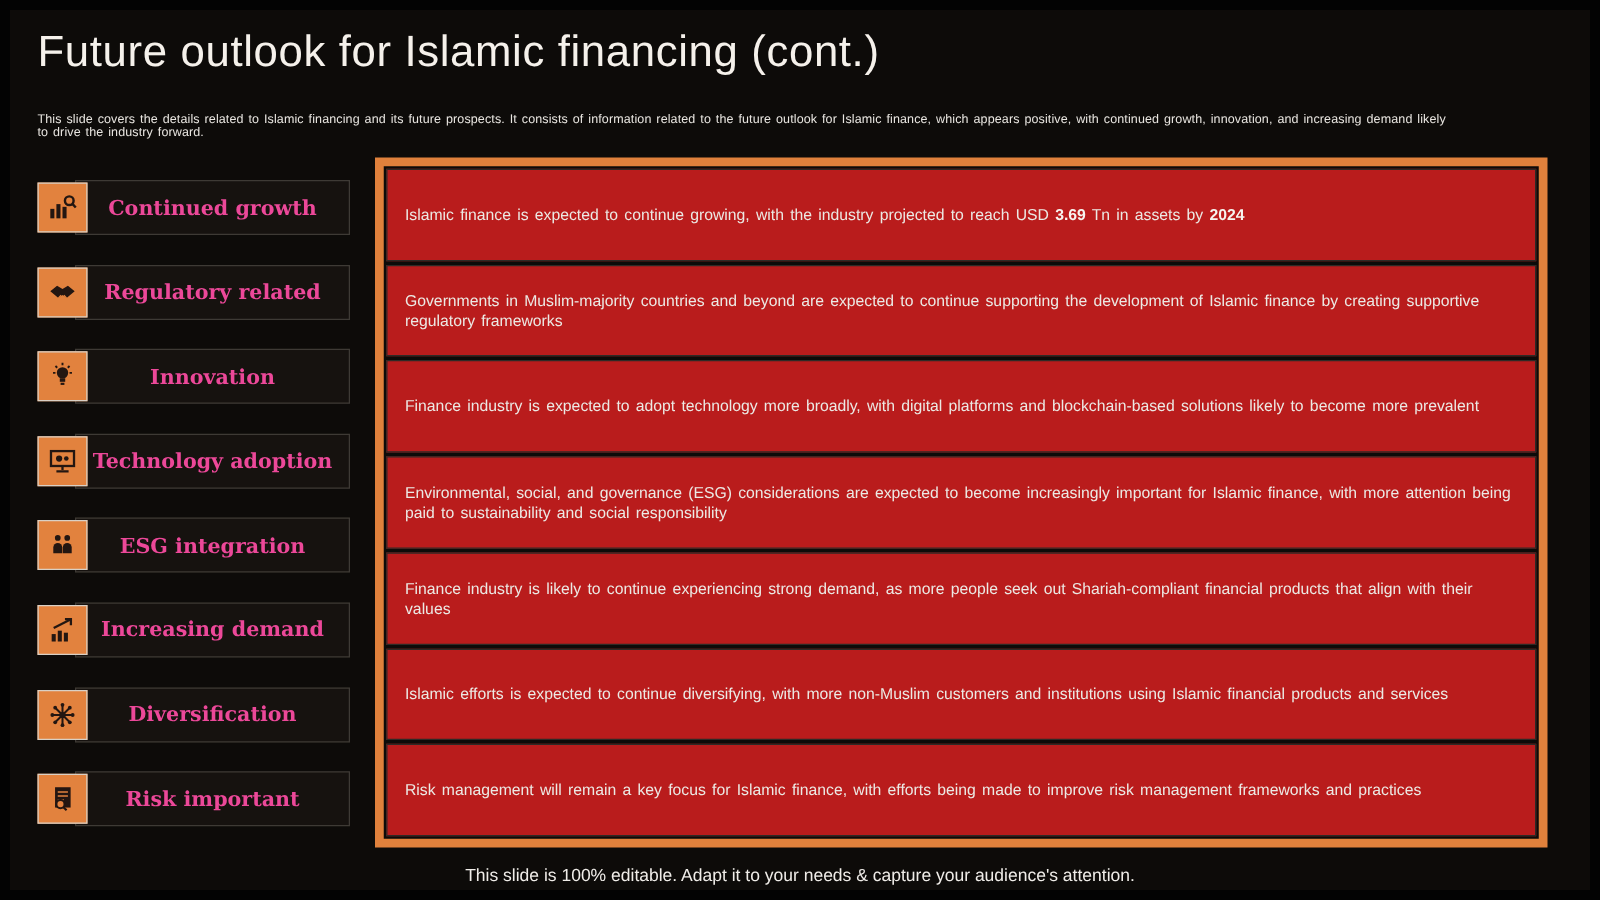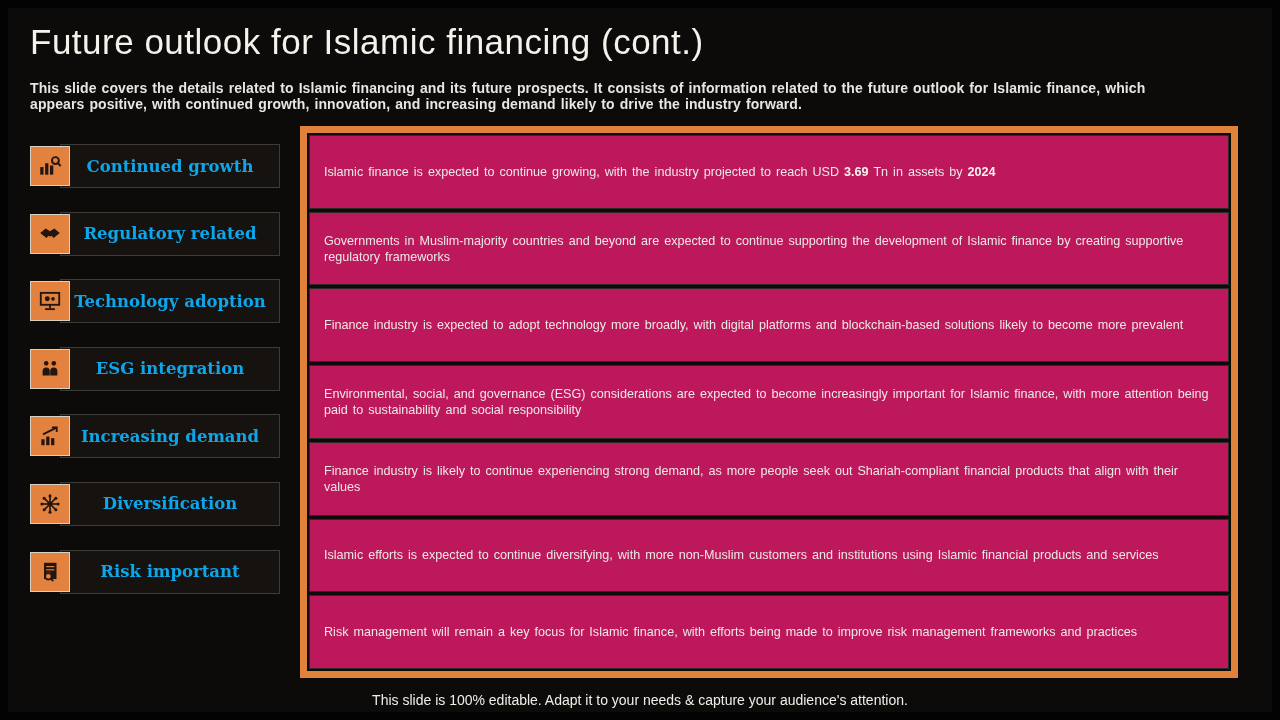--- a/index.html
+++ b/index.html
@@ -3,37 +3,37 @@
 <meta charset="utf-8">
 <style>
   * { margin:0; padding:0; box-sizing:border-box; }
   html,body { width:1280px; height:720px; background:#030303; overflow:hidden;
               font-family:"Liberation Sans", sans-serif; }
   .slide { position:absolute; inset:8px; background:#0D0B09; }
 
   .title { position:absolute; left:22px; top:14px;
            font-family:Liberation Sans, sans-serif; font-weight:400;
            font-size:35px; color:#F5F1EB; letter-spacing:.5px; }
-  .subtitle { position:absolute; left:22px; top:72px; width:1130px;
-              font-size:14px; font-weight:700; color:#E9E6E1; letter-spacing:.1px; word-spacing:1px; }
+  .subtitle { position:absolute; left:22px; top:82px; width:1130px;
+              font-size:10px; font-weight:400; color:#E9E6E1; letter-spacing:.1px; word-spacing:1px; }
 
   
   .left-col { position:absolute; left:22px; top:136px; display:flex; flex-direction:column; row-gap:23.6px; }
   .left-item { position:relative; height:44px; }
   .label-box { margin-left:30px; width:220px; height:44px; background:#16120F;
                border:1px solid #3E3A35; display:flex; align-items:center; justify-content:center;
-               font-family:"DejaVu Serif", serif; font-weight:700; font-size:16.5px; color:#0ea5e9; }
+               font-family:"DejaVu Serif", serif; font-weight:700; font-size:16.5px; color:#ec4899; }
   .icon-tile { position:absolute; left:0; top:2px; width:40px; height:40px; background:#E2823E;
                border:1.5px solid #D9D0C5; display:flex; align-items:center; justify-content:center; }
   .icon-tile svg { display:block; }
 
   
   .panel { position:absolute; left:292px; top:118px; width:938px; height:552px;
            border:7px solid #E0813C; background:#0D0B09; display:flex; flex-direction:column; padding:2px; }
-  .prow { flex:1; background:#be185d; border:1px solid #2E2A26; margin-bottom:3px;
+  .prow { flex:1; background:#b91c1c; border:1px solid #2E2A26; margin-bottom:3px;
           display:flex; align-items:center; padding:0 14px; }
   .prow:last-child { margin-bottom:0; }
   .ptext { font-size:12.6px; color:#ECE9E4; line-height:16px; word-spacing:1.5px; }
   .ptext b { font-weight:700; color:#F7F4EF; }
 
   .footer { position:absolute; left:0; right:0; bottom:4px; text-align:center;
             font-size:14px; color:#F0EDE9; }
 </style>
 </head>
 <body>
@@ -63,20 +63,37 @@
     <div class="left-item">
       <span class="icon-tile">
         <svg viewBox="0 0 24 24" width="26" height="26">
           <path d="M3 11 L8 7 L12 9.5 L16 7 L21 11 L15 16 L12 13.8 L9 16 Z" fill="#231611"></path>
           <path d="M9 16 l2-2 M15 16 l-2-2" stroke="#E2823E" stroke-width="1"></path>
         </svg>
       </span>
       <span class="label-box">Regulatory related</span>
     </div>
 
+    <div class="left-item">
+      <span class="icon-tile">
+        <svg viewBox="0 0 24 24" width="26" height="26">
+          <circle cx="12" cy="9.5" r="4.2" fill="#231611"></circle>
+          <rect x="10" y="13.5" width="4" height="2.6" fill="#231611"></rect>
+          <rect x="10.6" y="16.8" width="2.8" height="1.6" fill="#231611"></rect>
+          <g stroke="#231611" stroke-width="1.4">
+            <line x1="12" y1="2" x2="12" y2="3.8"></line>
+              <line x1="5" y1="9.5" x2="6.8" y2="9.5"></line>
+            <line x1="17.2" y1="9.5" x2="19" y2="9.5"></line>
+              <line x1="6.8" y1="4.4" x2="8.1" y2="5.7"></line>
+            <line x1="17.2" y1="4.4" x2="15.9" y2="5.7"></line>
+          </g>
+        </svg>
+      </span>
+      <span class="label-box">Innovation</span>
+    </div>
 
     <div class="left-item">
       <span class="icon-tile">
         <svg viewBox="0 0 24 24" width="26" height="26">
           <rect x="3.5" y="4.5" width="17" height="11" fill="none" stroke="#231611" stroke-width="1.7"></rect>
           <circle cx="9.5" cy="10" r="2.3" fill="#231611"></circle>
           <circle cx="14.8" cy="10" r="1.7" fill="#231611"></circle>
           <line x1="12" y1="15.5" x2="12" y2="18.5" stroke="#231611" stroke-width="1.7"></line>
           <line x1="7.5" y1="19.5" x2="16.5" y2="19.5" stroke="#231611" stroke-width="1.7"></line>
         </svg>

